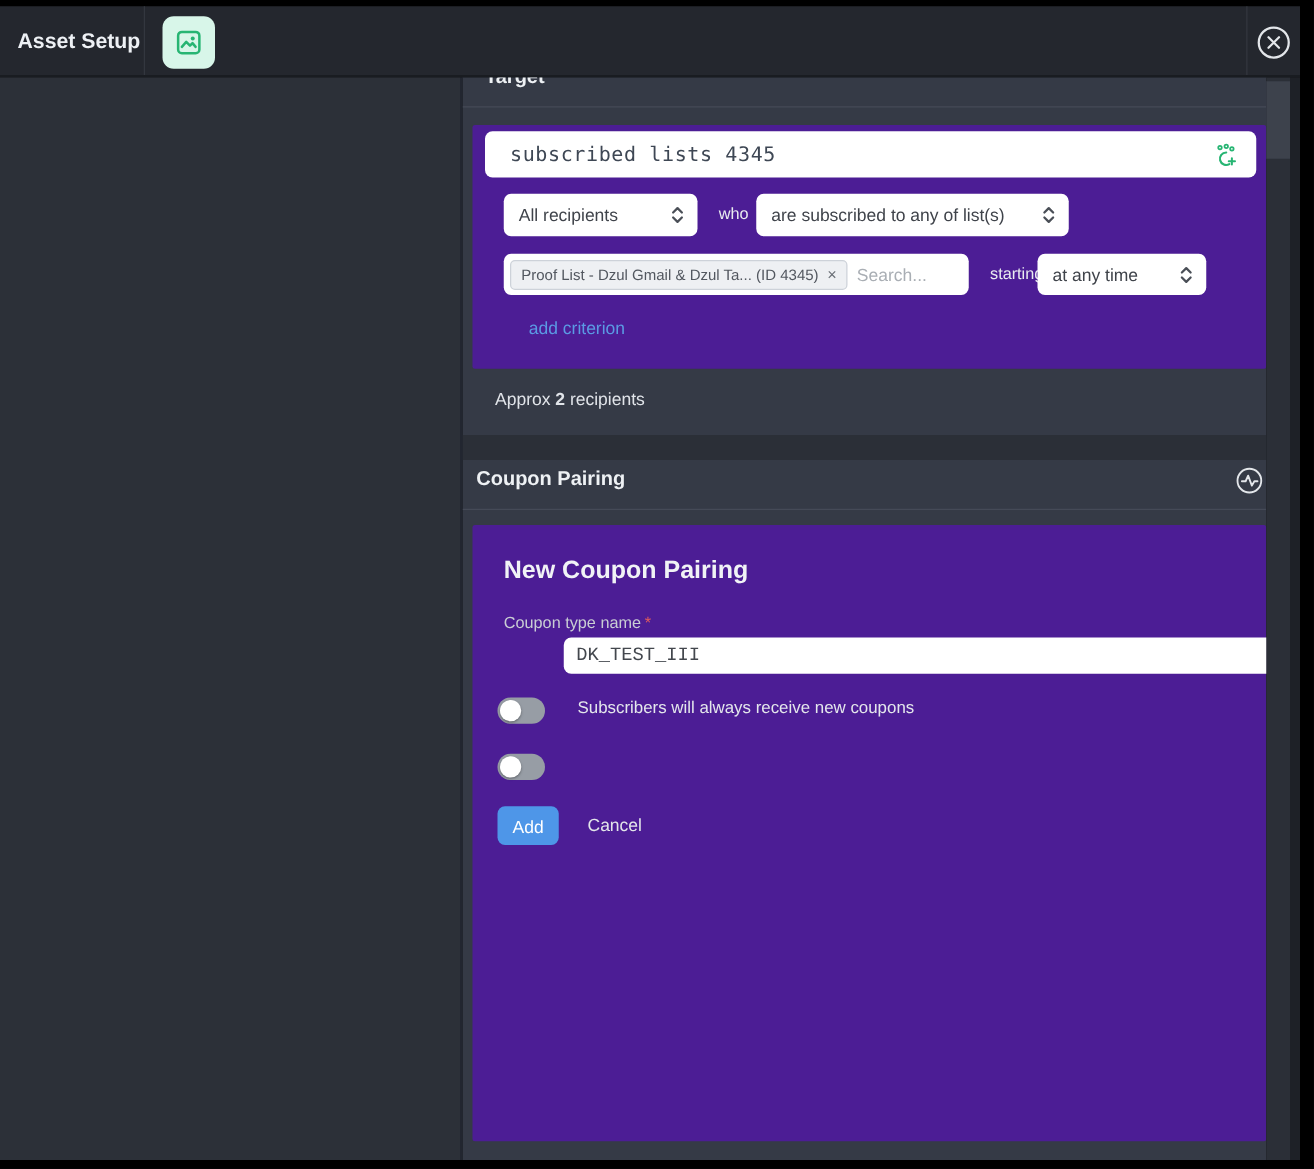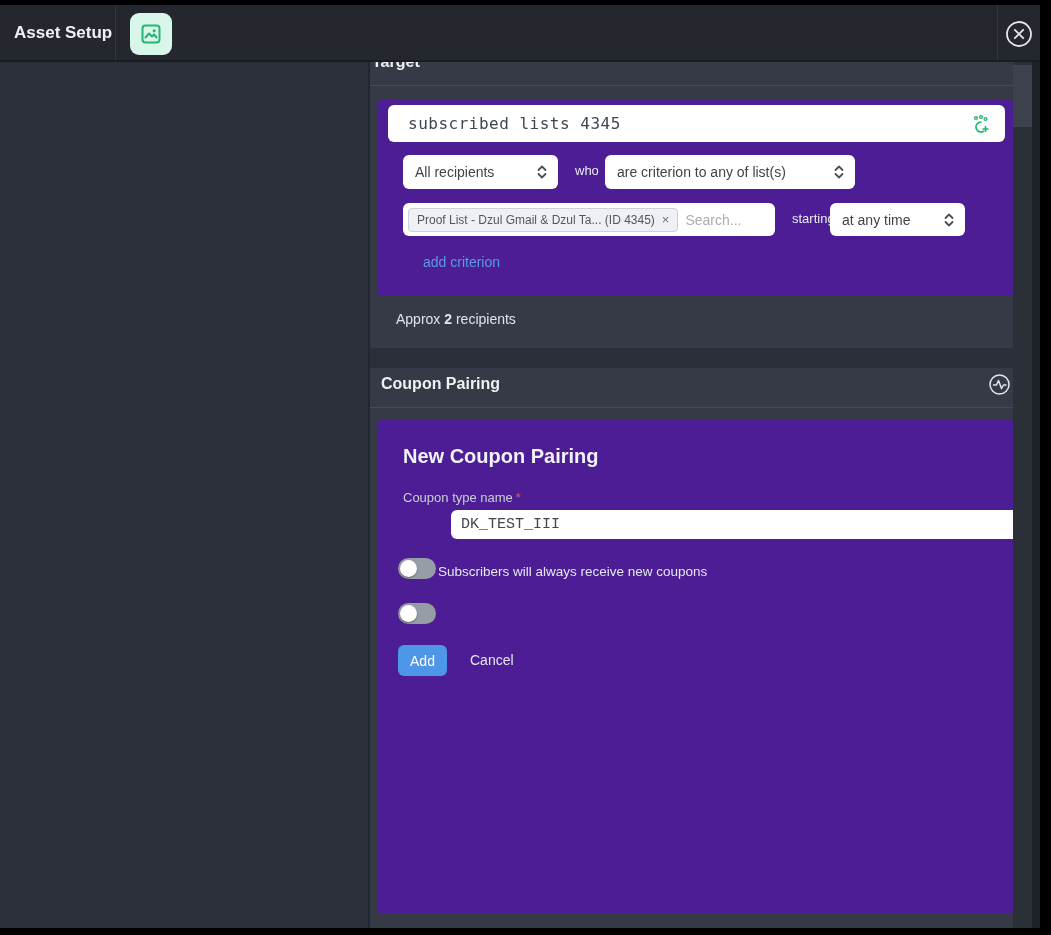--- a/index.html
+++ b/index.html
@@ -24,21 +24,21 @@
   #left-col   { left:0; top:62px; width:368px; height:866px; background:#2c3038; }
   #col-div    { left:368px; top:62px; width:2px; height:866px; background:#222630; }
   #main-col   { left:370px; top:62px; width:643px; height:866px; background:#353a46;
                 overflow:hidden; }
   #scroll-gutter { left:1013px; top:62px; width:19px; height:866px; background:#2b2f37; }
   #scroll-thumb  { left:0; top:3px; width:19px; height:62px; background:#3d424c; }
   #right-strip { left:1032px; top:62px; width:8px; height:866px; background:#1e2127; }
 
   
   .section-title { color:#eef1f4; font-size:16px; font-weight:bold; }
-  #target-title { left:2px; top:-9px; }
+  #target-title { left:18px; top:-9px; }
   .hdiv { left:0; width:643px; height:1px; background:#454a57; }
   #target-hdiv { top:23px; }
   #gap-band { left:0; top:286px; width:643px; height:20px; background:#2b2f37; }
   #coupon-title { left:11px; top:313px; }
   #coupon-activity-icon { left:618px; top:311px; }
   #coupon-hdiv { top:345px; }
 
   .panel { left:8px; width:635px; background:#4c1d95; border-radius:2px; }
   #criteria-panel { top:38px; height:195px; }
   #coupon-panel   { top:358px; height:493px; }
@@ -70,21 +70,21 @@
   #approx-line { left:26px; top:249px; color:#e1e4e9; font-size:14px; }
   #approx-line b { font-weight:bold; }
 
   
   #form-title { left:25px; top:25px; color:#f1f3f6; font-size:20px; font-weight:bold; }
   #name-label-row { left:25px; top:70px; font-size:13px; color:#c9cdd4; }
   #required-mark { color:#e25c5c; margin-left:3px; }
   #name-input { left:25px; top:90px; width:601px; height:29px; border:none; outline:none;
                 border-radius:6px; background:#fff; color:#43474d; font-size:15px;
                 padding:0 10px; font-family:Liberation Mono, monospace;margin-left:48px; }
-  .toggle-row { left:20px; display:flex; align-items:flex-end; gap:2px; }
+  .toggle-row { left:20px; display:flex; align-items:flex-start; gap:26px; }
   #toggle-row-1 { top:138px; } #toggle-row-2 { top:183px; }
   .toggle { width:38px; height:21px; background:#979da5; border-radius:11px;
             position:relative; cursor:pointer; flex:0 0 auto; }
   .toggle .knob { position:absolute; left:2px; top:2px; width:17px; height:17px;
                   background:#fff; border-radius:50%; box-shadow:0 1px 2px rgba(0,0,0,.35); }
   .toggle-label { color:#e4e7ec; font-size:13.5px; }
   #add-btn { left:20px; top:225px; width:49px; height:31px; background:#4e96e8;
              border:none; border-radius:6px; color:#fff; font-size:14px; cursor:pointer;
              font-family:"Liberation Sans",sans-serif; }
   #cancel-btn { left:92px; top:232px; color:#e3e6ea; font-size:14px; cursor:pointer; }
@@ -140,21 +140,21 @@
 
     <div id="subject-select" class="abs select">
       <span>All recipients</span>
       <svg width="12" height="16" viewBox="0 0 12 16">
         <path d="M2.5 6 L6 2.5 L9.5 6" fill="none" stroke="#4a4f57" stroke-width="1.8" stroke-linecap="round" stroke-linejoin="round"></path>
         <path d="M2.5 10 L6 13.5 L9.5 10" fill="none" stroke="#4a4f57" stroke-width="1.8" stroke-linecap="round" stroke-linejoin="round"></path>
       </svg>
     </div>
     <span id="who-label" class="abs">who</span>
     <div id="condition-select" class="abs select">
-      <span>are criterion to any of list(s)</span>
+      <span>are subscribed to any of list(s)</span>
       <svg width="12" height="16" viewBox="0 0 12 16">
         <path d="M2.5 6 L6 2.5 L9.5 6" fill="none" stroke="#4a4f57" stroke-width="1.8" stroke-linecap="round" stroke-linejoin="round"></path>
         <path d="M2.5 10 L6 13.5 L9.5 10" fill="none" stroke="#4a4f57" stroke-width="1.8" stroke-linecap="round" stroke-linejoin="round"></path>
       </svg>
     </div>
 
     <div id="search-wrap" class="abs">
       <div id="list-chip">
         <span>Proof List - Dzul Gmail &amp; Dzul Ta... (ID 4345)</span>
         <span id="chip-x">×</span>

